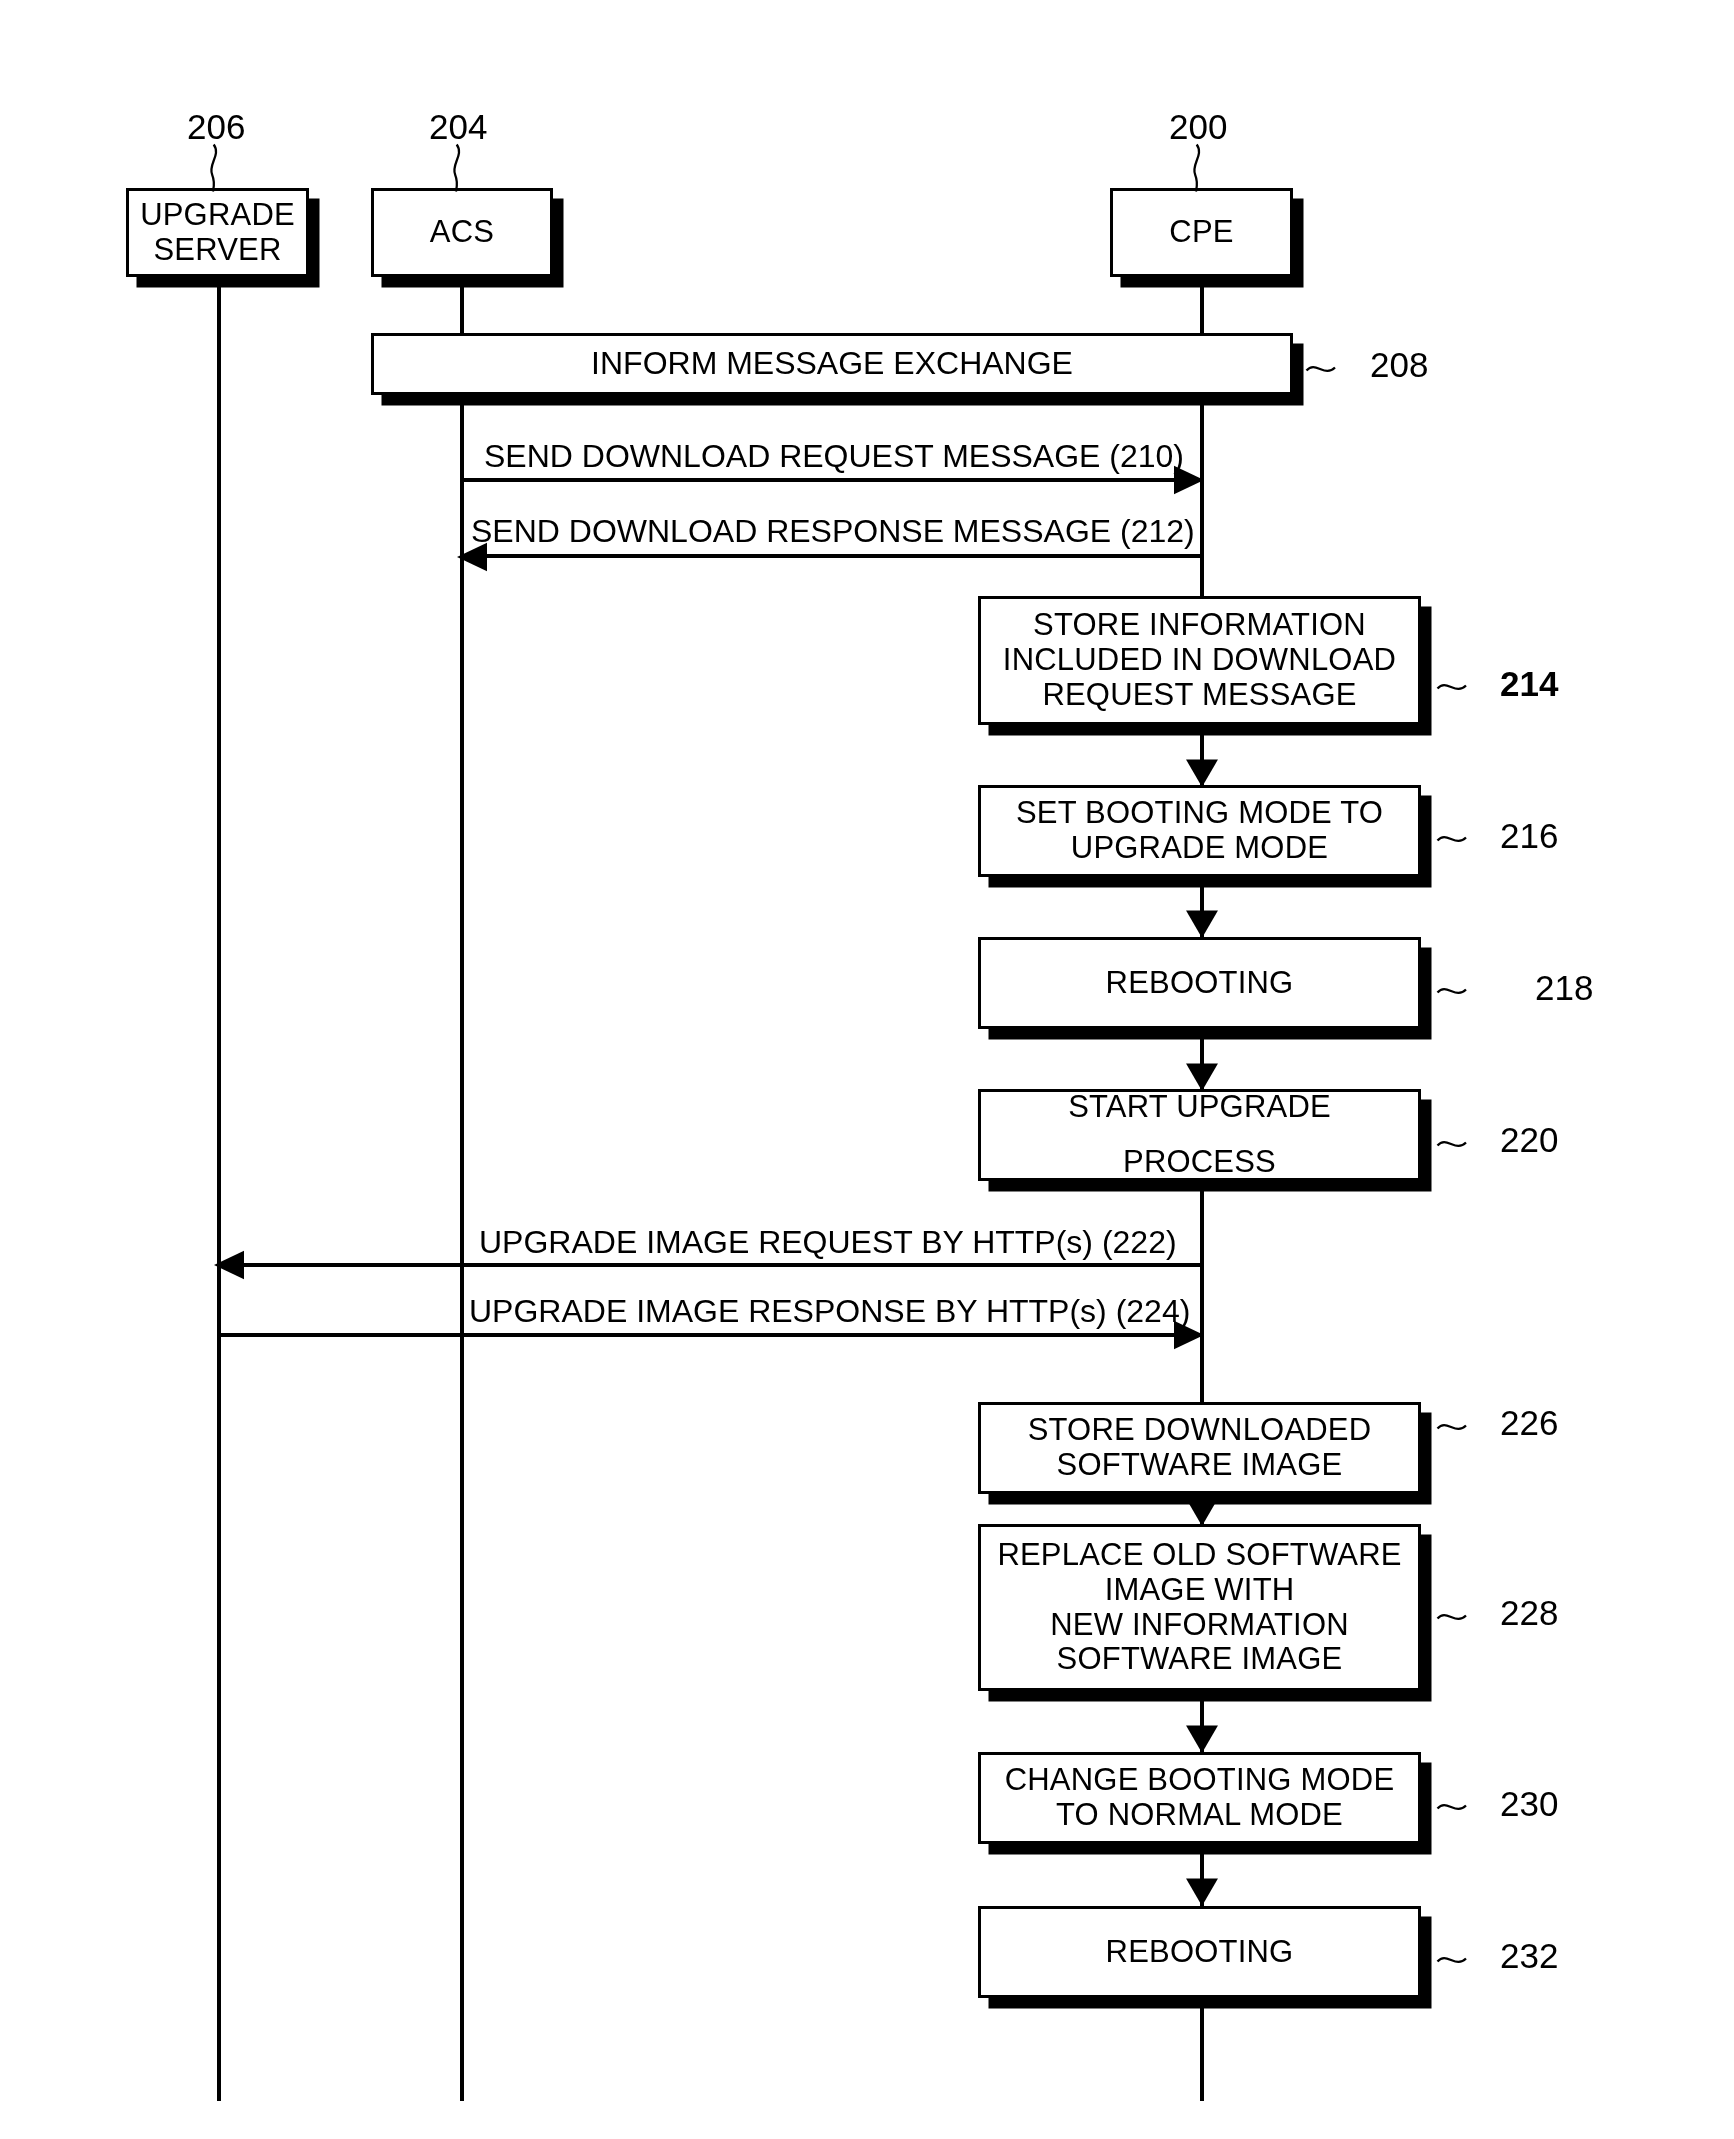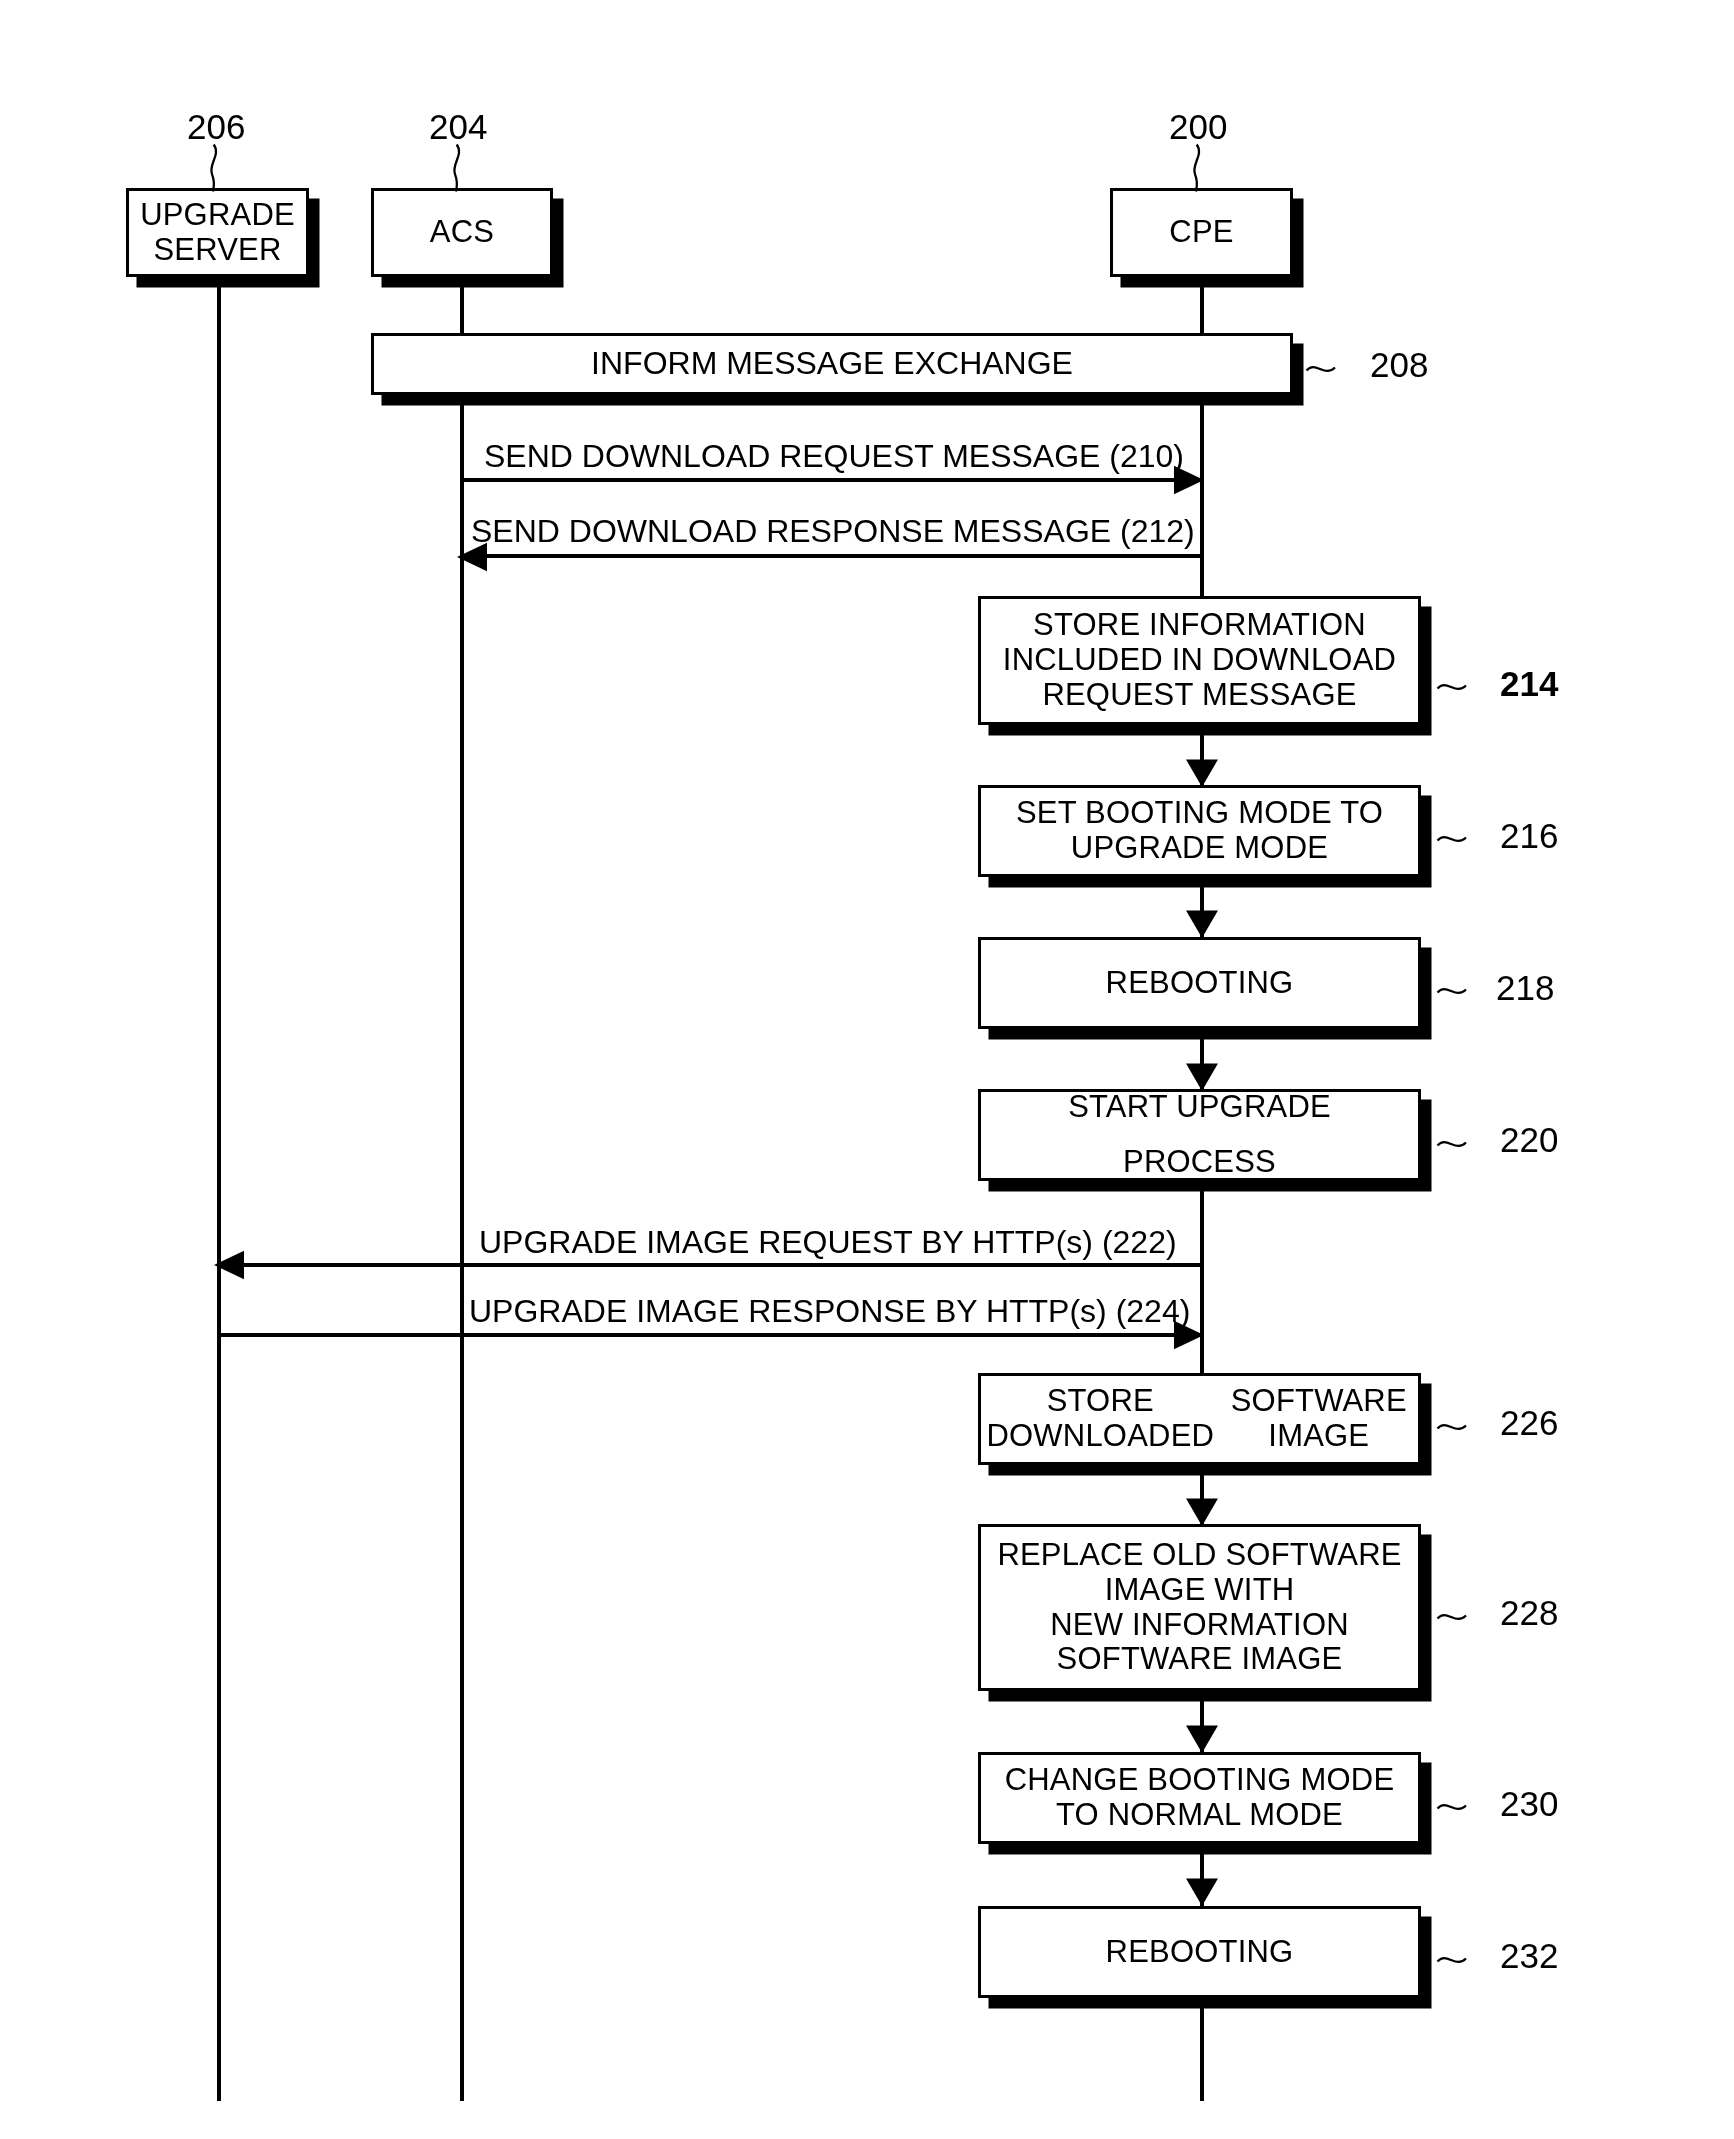--- a/index.html
+++ b/index.html
@@ -176,21 +176,21 @@
   <svg class="arrowdeco" style="left:1183px; top:909px; width:38px; height:32px;" viewBox="0 0 50 42">
     <path d="M4 2 L25 38 L46 2 Z" fill="#000"></path>
   </svg>
 
   <div class="shadowbox procbox" style="left:978px; top:937px; width:443px; height:92px;">
     <span>REBOOTING</span>
   </div>
   <svg class="deco" style="left:1436px; top:976px; width:60px; height:30px;" viewBox="0 0 80 40">
     <path d="M2 22 C 14 8, 26 32, 40 18" stroke="#000" stroke-width="3" fill="none"></path>
   </svg>
-  <div class="refnum" style="left:1496px; top:968px;">218</div>
+  <div class="refnum" style="left:1535px; top:968px;">218</div>
 
   <div class="vline" style="left:1200px; top:1038px; height:41px;"></div>
   <svg class="arrowdeco" style="left:1183px; top:1062px; width:38px; height:32px;" viewBox="0 0 50 42">
     <path d="M4 2 L25 38 L46 2 Z" fill="#000"></path>
   </svg>
 
   <div class="shadowbox procbox" style="left:978px; top:1089px; width:443px; height:92px; flex-direction:column;gap:20px;">
     <span>START UPGRADE</span>
     <span>PROCESS</span>
   </div>
@@ -206,21 +206,21 @@
   </svg>
 
   <div class="msgtext" style="left:469px; top:1293px;">UPGRADE IMAGE RESPONSE BY HTTP(s) (224)</div>
   <div class="hline" style="left:217px; top:1333px; width:987px;"></div>
   <svg class="arrowdeco" style="left:1171px; top:1316px; width:36px; height:38px;" viewBox="0 0 48 50">
     <path d="M4 6 L44 25 L4 44 Z" fill="#000"></path>
   </svg>
 
   <div class="vline" style="left:1200px; top:1333px; height:41px;"></div>
 
-  <div class="shadowbox procbox" style="left:978px; top:1373px; width:443px; height:92px; flex-direction:row;text-align:center;">
+  <div class="shadowbox procbox" style="left:978px; top:1402px; width:443px; height:92px; flex-direction:column;text-align:center;">
     <span>STORE DOWNLOADED</span>
     <span>SOFTWARE IMAGE</span>
   </div>
   <svg class="deco" style="left:1436px; top:1412px; width:60px; height:30px;" viewBox="0 0 80 40">
     <path d="M2 22 C 14 8, 26 32, 40 18" stroke="#000" stroke-width="3" fill="none"></path>
   </svg>
   <div class="refnum" style="left:1500px; top:1403px;">226</div>
 
   <div class="vline" style="left:1200px; top:1473px; height:39px;"></div>
   <svg class="arrowdeco" style="left:1183px; top:1497px; width:38px; height:32px;" viewBox="0 0 50 42">

